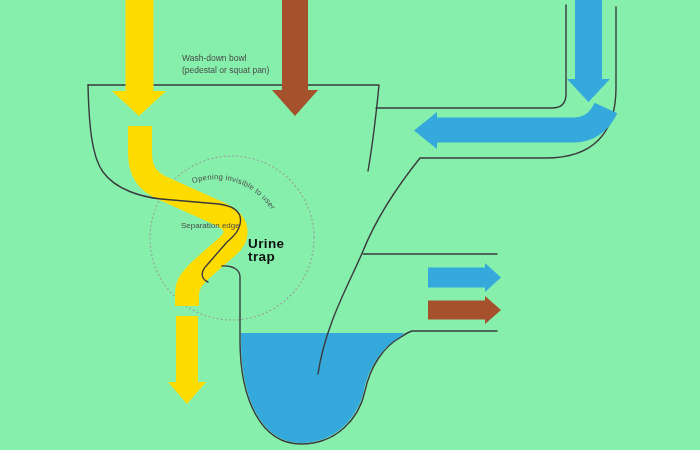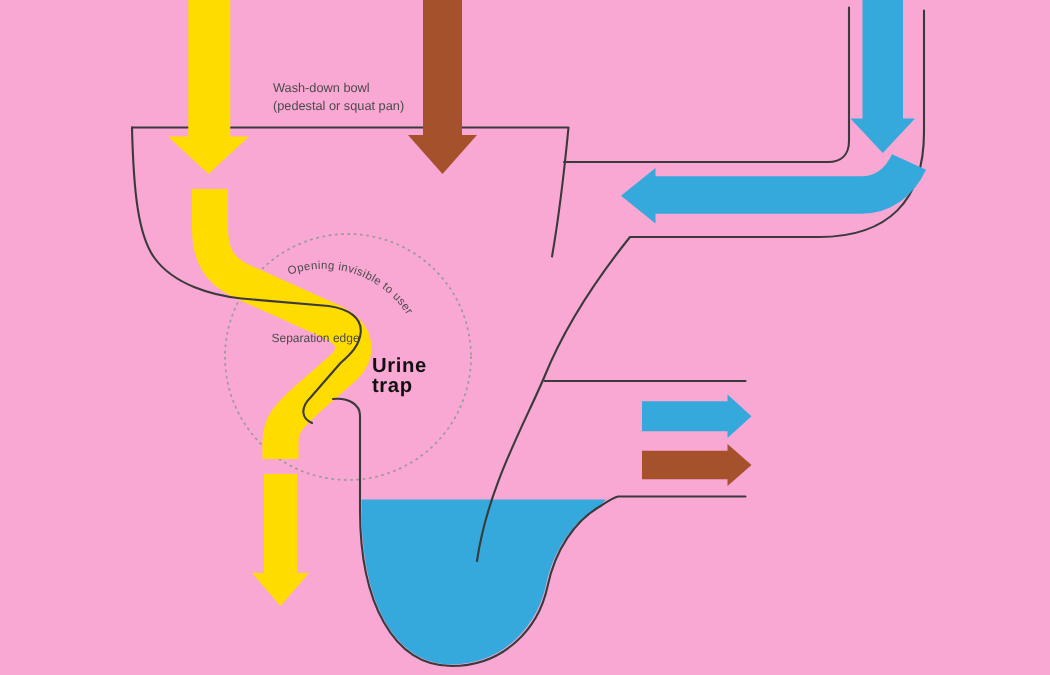--- a/index.html
+++ b/index.html
@@ -1,19 +1,19 @@
 <!DOCTYPE html>
 <html><head>
 <meta charset="utf-8">
 <style>
   html,body{margin:0;padding:0;background:#ffffff;}
   .canvas{
     position:relative;
     width:700px;height:450px;
-    background:#f9a8d4;
+    background:#86efac;
     overflow:hidden;
     font-family:"Liberation Sans", sans-serif;
   }
   svg{display:block;}
   text{font-family:"Liberation Sans", sans-serif;}
   .small-label{font-size:8.5px;}
   .tiny-label{font-size:8px;}
   .arc-label{font-size:7.6px;letter-spacing:.25px;}
   .trap-label{font-size:13.5px;font-weight:bold;letter-spacing:.4px;}
 </style>

